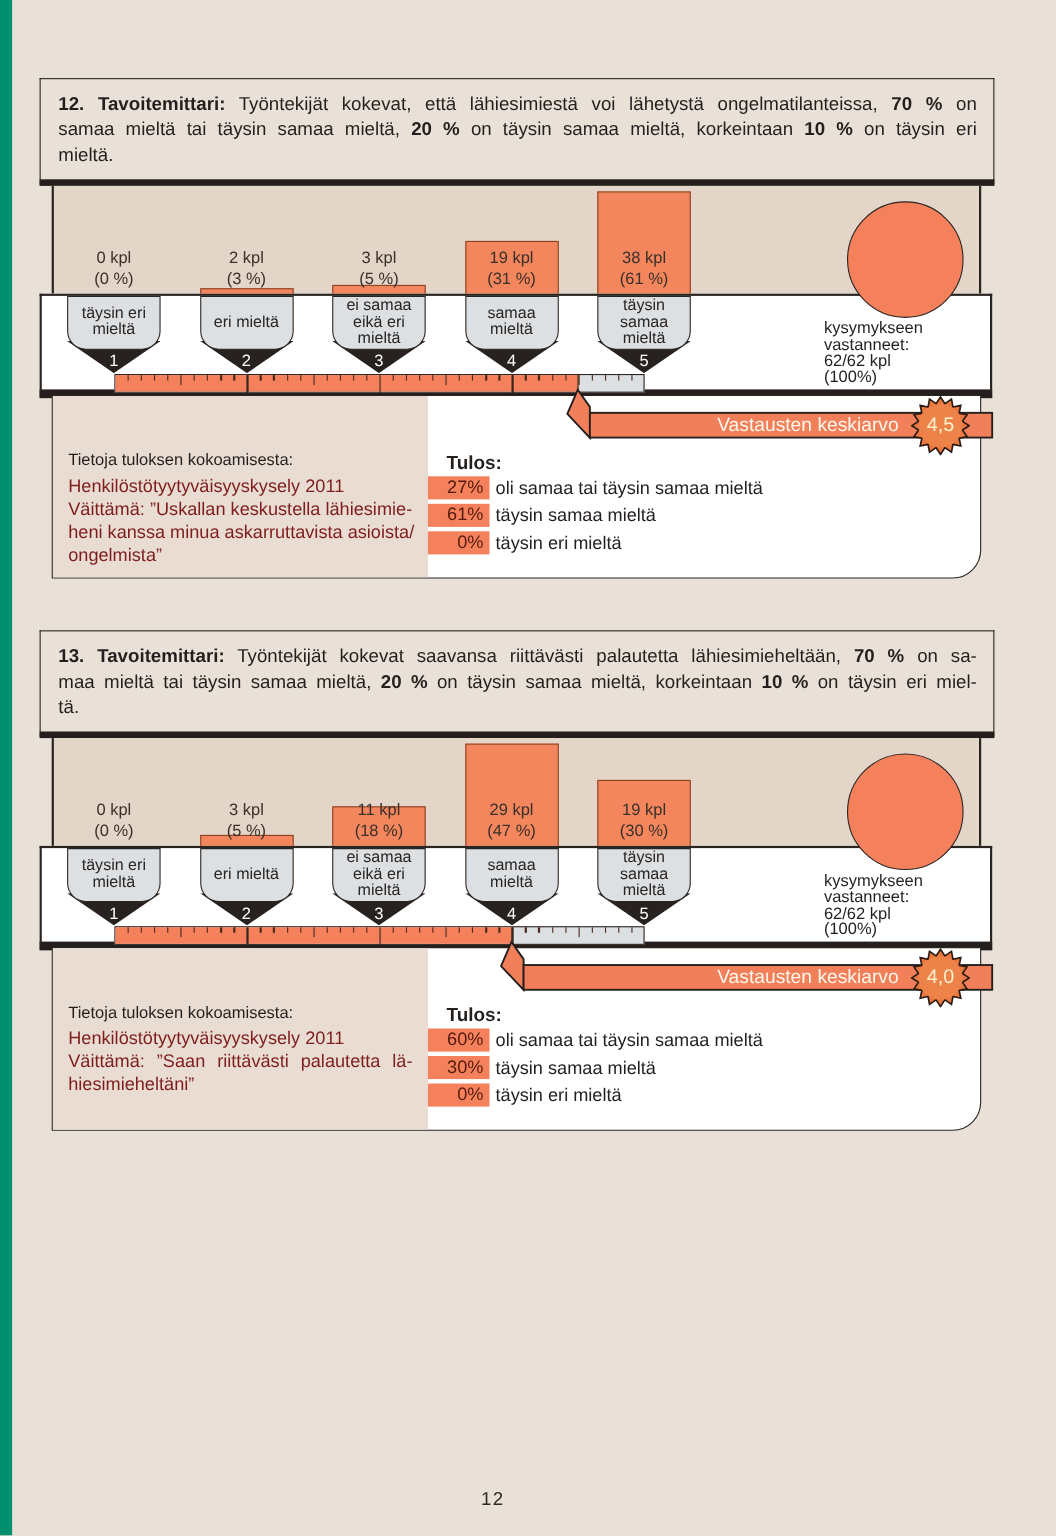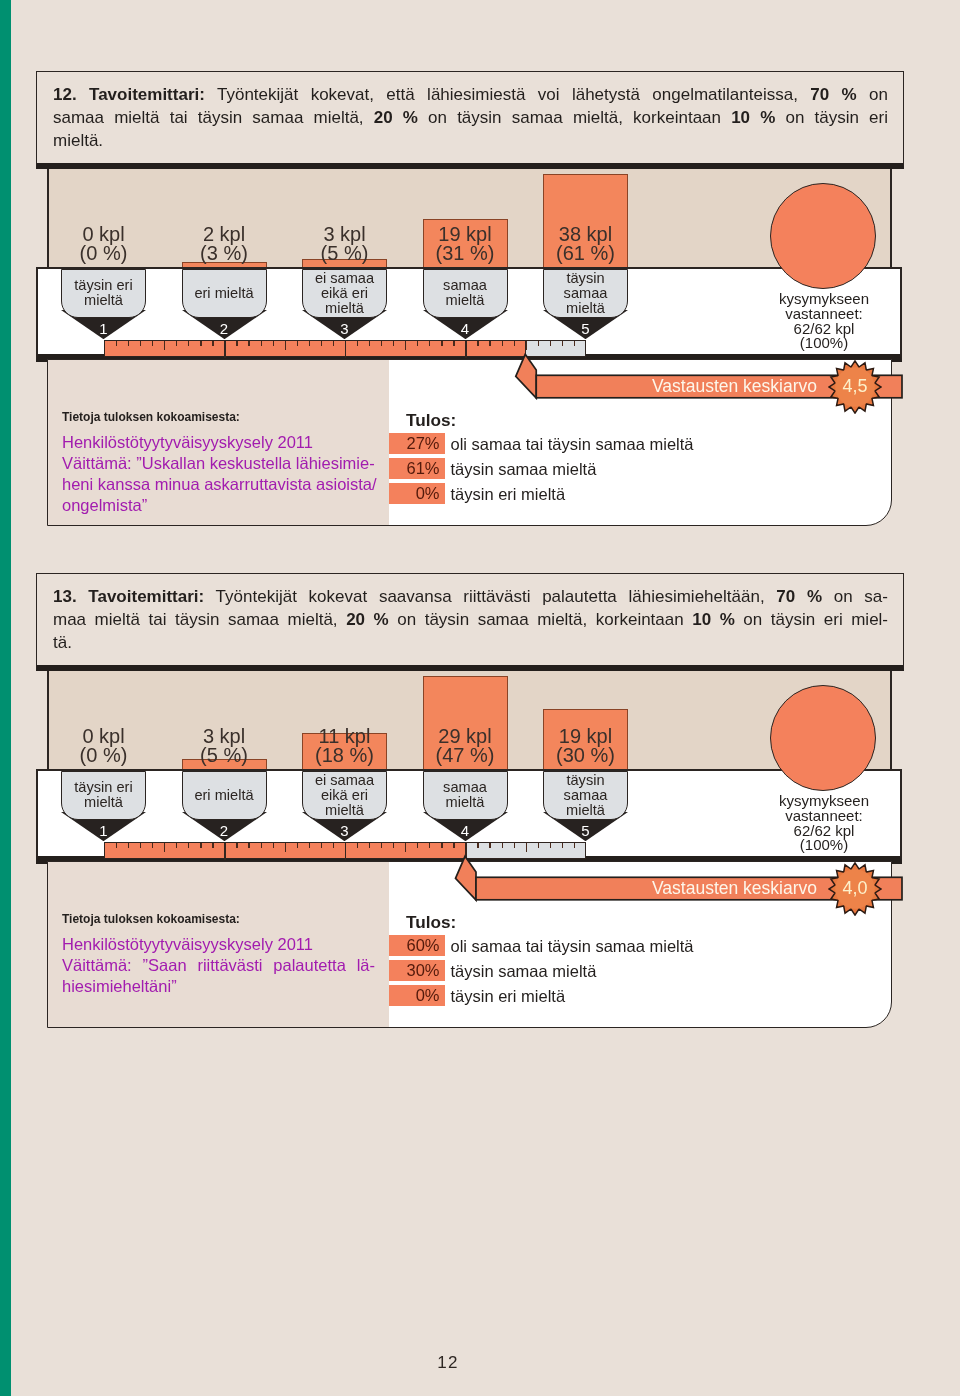--- a/index.html
+++ b/index.html
@@ -18,48 +18,48 @@
   .head-text b{font-weight:bold;}
   .head-line{text-align:justify;height:22.8px;}
   .head-line:after{content:"";display:inline-block;width:100%;height:0;}
   .head-line.lastline{text-align:left;}
   .head-line.lastline:after{display:none;}
 
   
   .chart-panel{position:absolute;left:47px;width:845px;background:#e3d5c7;
     border-left:2px solid #2b2522;border-right:2px solid #2b2522;box-sizing:border-box;}
   .bar{position:absolute;background:#f3865c;border:1.2px solid #8a4426;box-sizing:border-box;}
-  .bar-label{position:absolute;text-align:center;font-size:20px;line-height:19px;color:#3a302b;}
+  .bar-label{position:absolute;text-align:center;font-size:15px;line-height:19px;color:#3a302b;}
   .circle{position:absolute;border-radius:50%;background:#f4815c;border:1.6px solid #2b2522;box-sizing:border-box;}
 
   
   .white-band{position:absolute;left:36px;width:866px;background:#ffffff;
     border:2px solid #2b2522;border-bottom:8px solid #241f1c;box-sizing:border-box;}
   .lbox{position:absolute;background:#dde0e3;border:1.7px solid #2b2522;
     border-radius:0 0 17px 17px;box-sizing:border-box;display:flex;align-items:center;
     justify-content:center;text-align:center;font-size:14.6px;line-height:15.2px;color:#2b2522;}
   .tri{position:absolute;}
   .tri-num{position:absolute;color:#fff;font-size:15px;text-align:center;}
   .ruler{position:absolute;box-sizing:border-box;border:1.1px solid #2e2420;background:#dde0e3;}
   .ruler-fill{position:absolute;left:0;top:0;height:100%;background:#f4815c;border-right:1.3px solid #35261f;box-sizing:border-box;}
   .tick{position:absolute;top:0;width:1.3px;background:#4a2a1c;}
   .tick.major{background:#35261f;width:1.4px;}
-  .resp{position:absolute;text-align:center;font-size:15px;line-height:14.8px;color:#231f1d;}
+  .resp{position:absolute;font-size:15px;line-height:14.8px;color:#231f1d;}
 
   
   .ribbon{position:absolute;}
   .ribbon-text{position:absolute;color:#fdf6ea;font-size:17.5px;line-height:23px;text-align:right;}
   .badge-num{position:absolute;color:#fdf1cb;font-size:18px;line-height:22px;text-align:center;}
 
   
   .bot-panel{position:absolute;left:47px;width:845px;background:#ffffff;
     border:1.6px solid #2b2522;box-sizing:border-box;border-radius:0 0 26px 0;overflow:hidden;}
   .bot-beige{position:absolute;left:0;top:0;background:#e8dcd3;}
-  .info-title{position:absolute;font-weight:bold;font-size:12px;color:#231f1d;white-space:nowrap;}
-  .info-line{position:absolute;font-size:16.5px;line-height:20px;color:#a21caf;white-space:nowrap;}
+  .info-title{position:absolute;font-weight:normal;font-size:15px;color:#231f1d;white-space:nowrap;}
+  .info-line{position:absolute;font-size:16.5px;line-height:20px;color:#7f1d1d;white-space:nowrap;}
   .info-line.just{white-space:normal;text-align:justify;height:20px;}
   .info-line.just:after{content:"";display:inline-block;width:100%;height:0;}
   .res-title{position:absolute;font-weight:bold;font-size:17.2px;color:#231f1d;white-space:nowrap;}
   .res-pct{position:absolute;background:#f4815c;color:#531a0b;font-size:16.5px;line-height:21px;
     text-align:right;box-sizing:border-box;padding-right:5px;}
   .res-text{position:absolute;font-size:16.5px;line-height:21px;color:#231f1d;white-space:nowrap;}
 </style>
 </head>
 <body>
 

